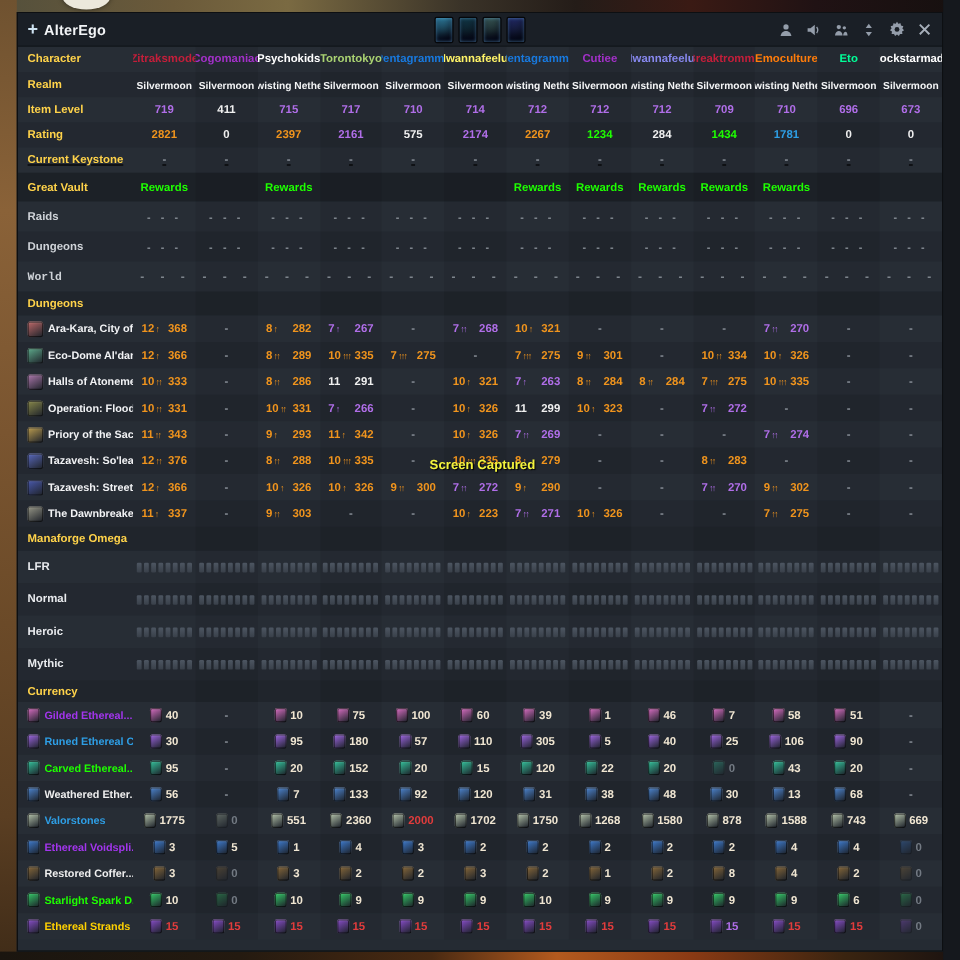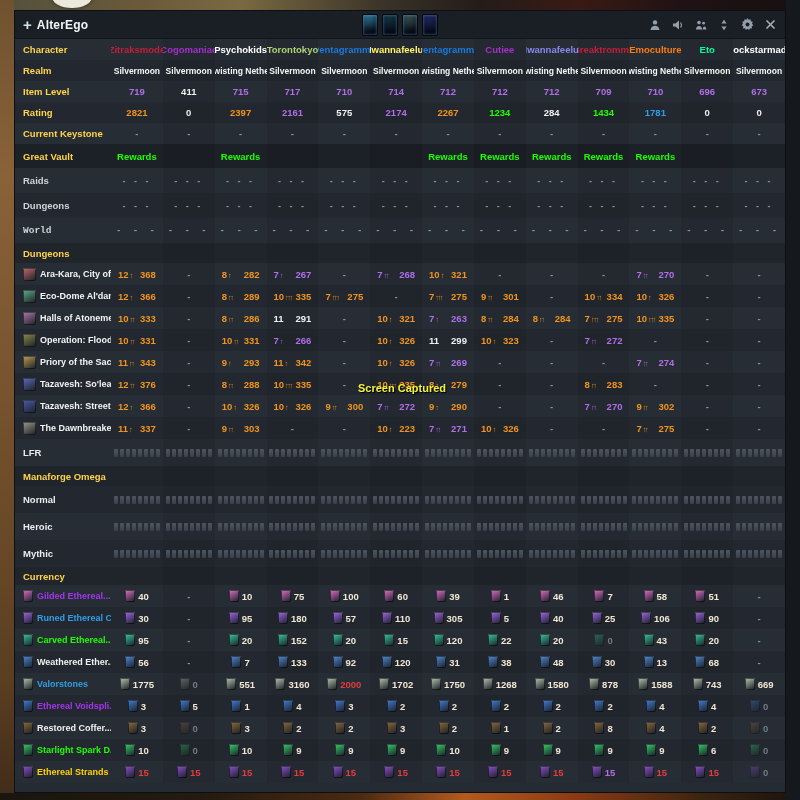--- a/index.html
+++ b/index.html
@@ -310,21 +310,21 @@
         <div class="c ">
           <span style="color:#2e9ee5">1781</span>
         </div>
         <div class="c ">
           <span style="color:#efefef">0</span>
         </div>
         <div class="c ">
           <span style="color:#efefef">0</span>
         </div>
       </div>
-      <div class="row r-a" style="height: 21px; flex: 0 0 21px;">
+      <div class="row r-a" style="height: 21px; flex: 0 0 21px; text-decoration: underline;">
         <div class="c label ">
           <span style="color: rgb(255, 211, 74);">Current Keystone</span>
         </div>
         <div class="c ">
           <span class="dash">-</span>
         </div>
         <div class="c ">
           <span class="dash">-</span>
         </div>
         <div class="c ">
@@ -952,20 +952,38 @@
           <span class="lvl" style="color:#f0941d">7<span class="arr">↑↑</span></span>
           <span class="scr" style="color:#f0941d">275</span>
         </div>
         <div class="c ">
           <span class="dash">-</span>
         </div>
         <div class="c ">
           <span class="dash">-</span>
         </div>
       </div>
+      <div class="row r-section" style="height: 20px; flex: 0 0 20px;">
+        <div class="c label seclabel">
+          <span style="color: rgb(255, 211, 74);">Manaforge Omega</span>
+        </div>
+        <div class="c "></div>
+        <div class="c "></div>
+        <div class="c "></div>
+        <div class="c "></div>
+        <div class="c "></div>
+        <div class="c "></div>
+        <div class="c "></div>
+        <div class="c "></div>
+        <div class="c "></div>
+        <div class="c "></div>
+        <div class="c "></div>
+        <div class="c "></div>
+        <div class="c "></div>
+      </div>
       <div class="row r-a" style="height: 27px; flex: 0 0 27px;">
         <div class="c label ">
           <span style="color: rgb(233, 235, 238);">LFR</span>
         </div>
         <div class="c ">
           <span class="bosses">
             <span class="boss"></span>
             <span class="boss"></span>
             <span class="boss"></span>
             <span class="boss"></span>
@@ -1112,38 +1130,20 @@
             <span class="boss"></span>
             <span class="boss"></span>
             <span class="boss"></span>
             <span class="boss"></span>
             <span class="boss"></span>
             <span class="boss"></span>
             <span class="boss"></span>
             <span class="boss"></span>
           </span>
         </div>
-      </div>
-      <div class="row r-section" style="height: 20px; flex: 0 0 20px;">
-        <div class="c label seclabel">
-          <span style="color: rgb(255, 211, 74);">Manaforge Omega</span>
-        </div>
-        <div class="c "></div>
-        <div class="c "></div>
-        <div class="c "></div>
-        <div class="c "></div>
-        <div class="c "></div>
-        <div class="c "></div>
-        <div class="c "></div>
-        <div class="c "></div>
-        <div class="c "></div>
-        <div class="c "></div>
-        <div class="c "></div>
-        <div class="c "></div>
-        <div class="c "></div>
       </div>
       <div class="row r-b" style="height: 27px; flex: 0 0 27px;">
         <div class="c label ">
           <span style="color: rgb(233, 235, 238);">Normal</span>
         </div>
         <div class="c ">
           <span class="bosses">
             <span class="boss"></span>
             <span class="boss"></span>
             <span class="boss"></span>
@@ -1875,21 +1875,21 @@
         <div class="c ccell">
           <span class="cicon" style="opacity:.4;background:linear-gradient(150deg,#b9c8ae,#1d222a 95%)"></span>
           <span style="color:#737a83">0</span>
         </div>
         <div class="c ccell">
           <span class="cicon" style="background:linear-gradient(150deg,#b9c8ae,#1d222a 95%)"></span>
           <span style="color:#f0e6d2">551</span>
         </div>
         <div class="c ccell">
           <span class="cicon" style="background:linear-gradient(150deg,#b9c8ae,#1d222a 95%)"></span>
-          <span style="color:#f0e6d2">3160</span>
+          <span style="color:#f0e6d2">2360</span>
         </div>
         <div class="c ccell">
           <span class="cicon" style="background:linear-gradient(150deg,#b9c8ae,#1d222a 95%)"></span>
           <span style="color:#e23c3c">2000</span>
         </div>
         <div class="c ccell">
           <span class="cicon" style="background:linear-gradient(150deg,#b9c8ae,#1d222a 95%)"></span>
           <span style="color:#f0e6d2">1702</span>
         </div>
         <div class="c ccell">

